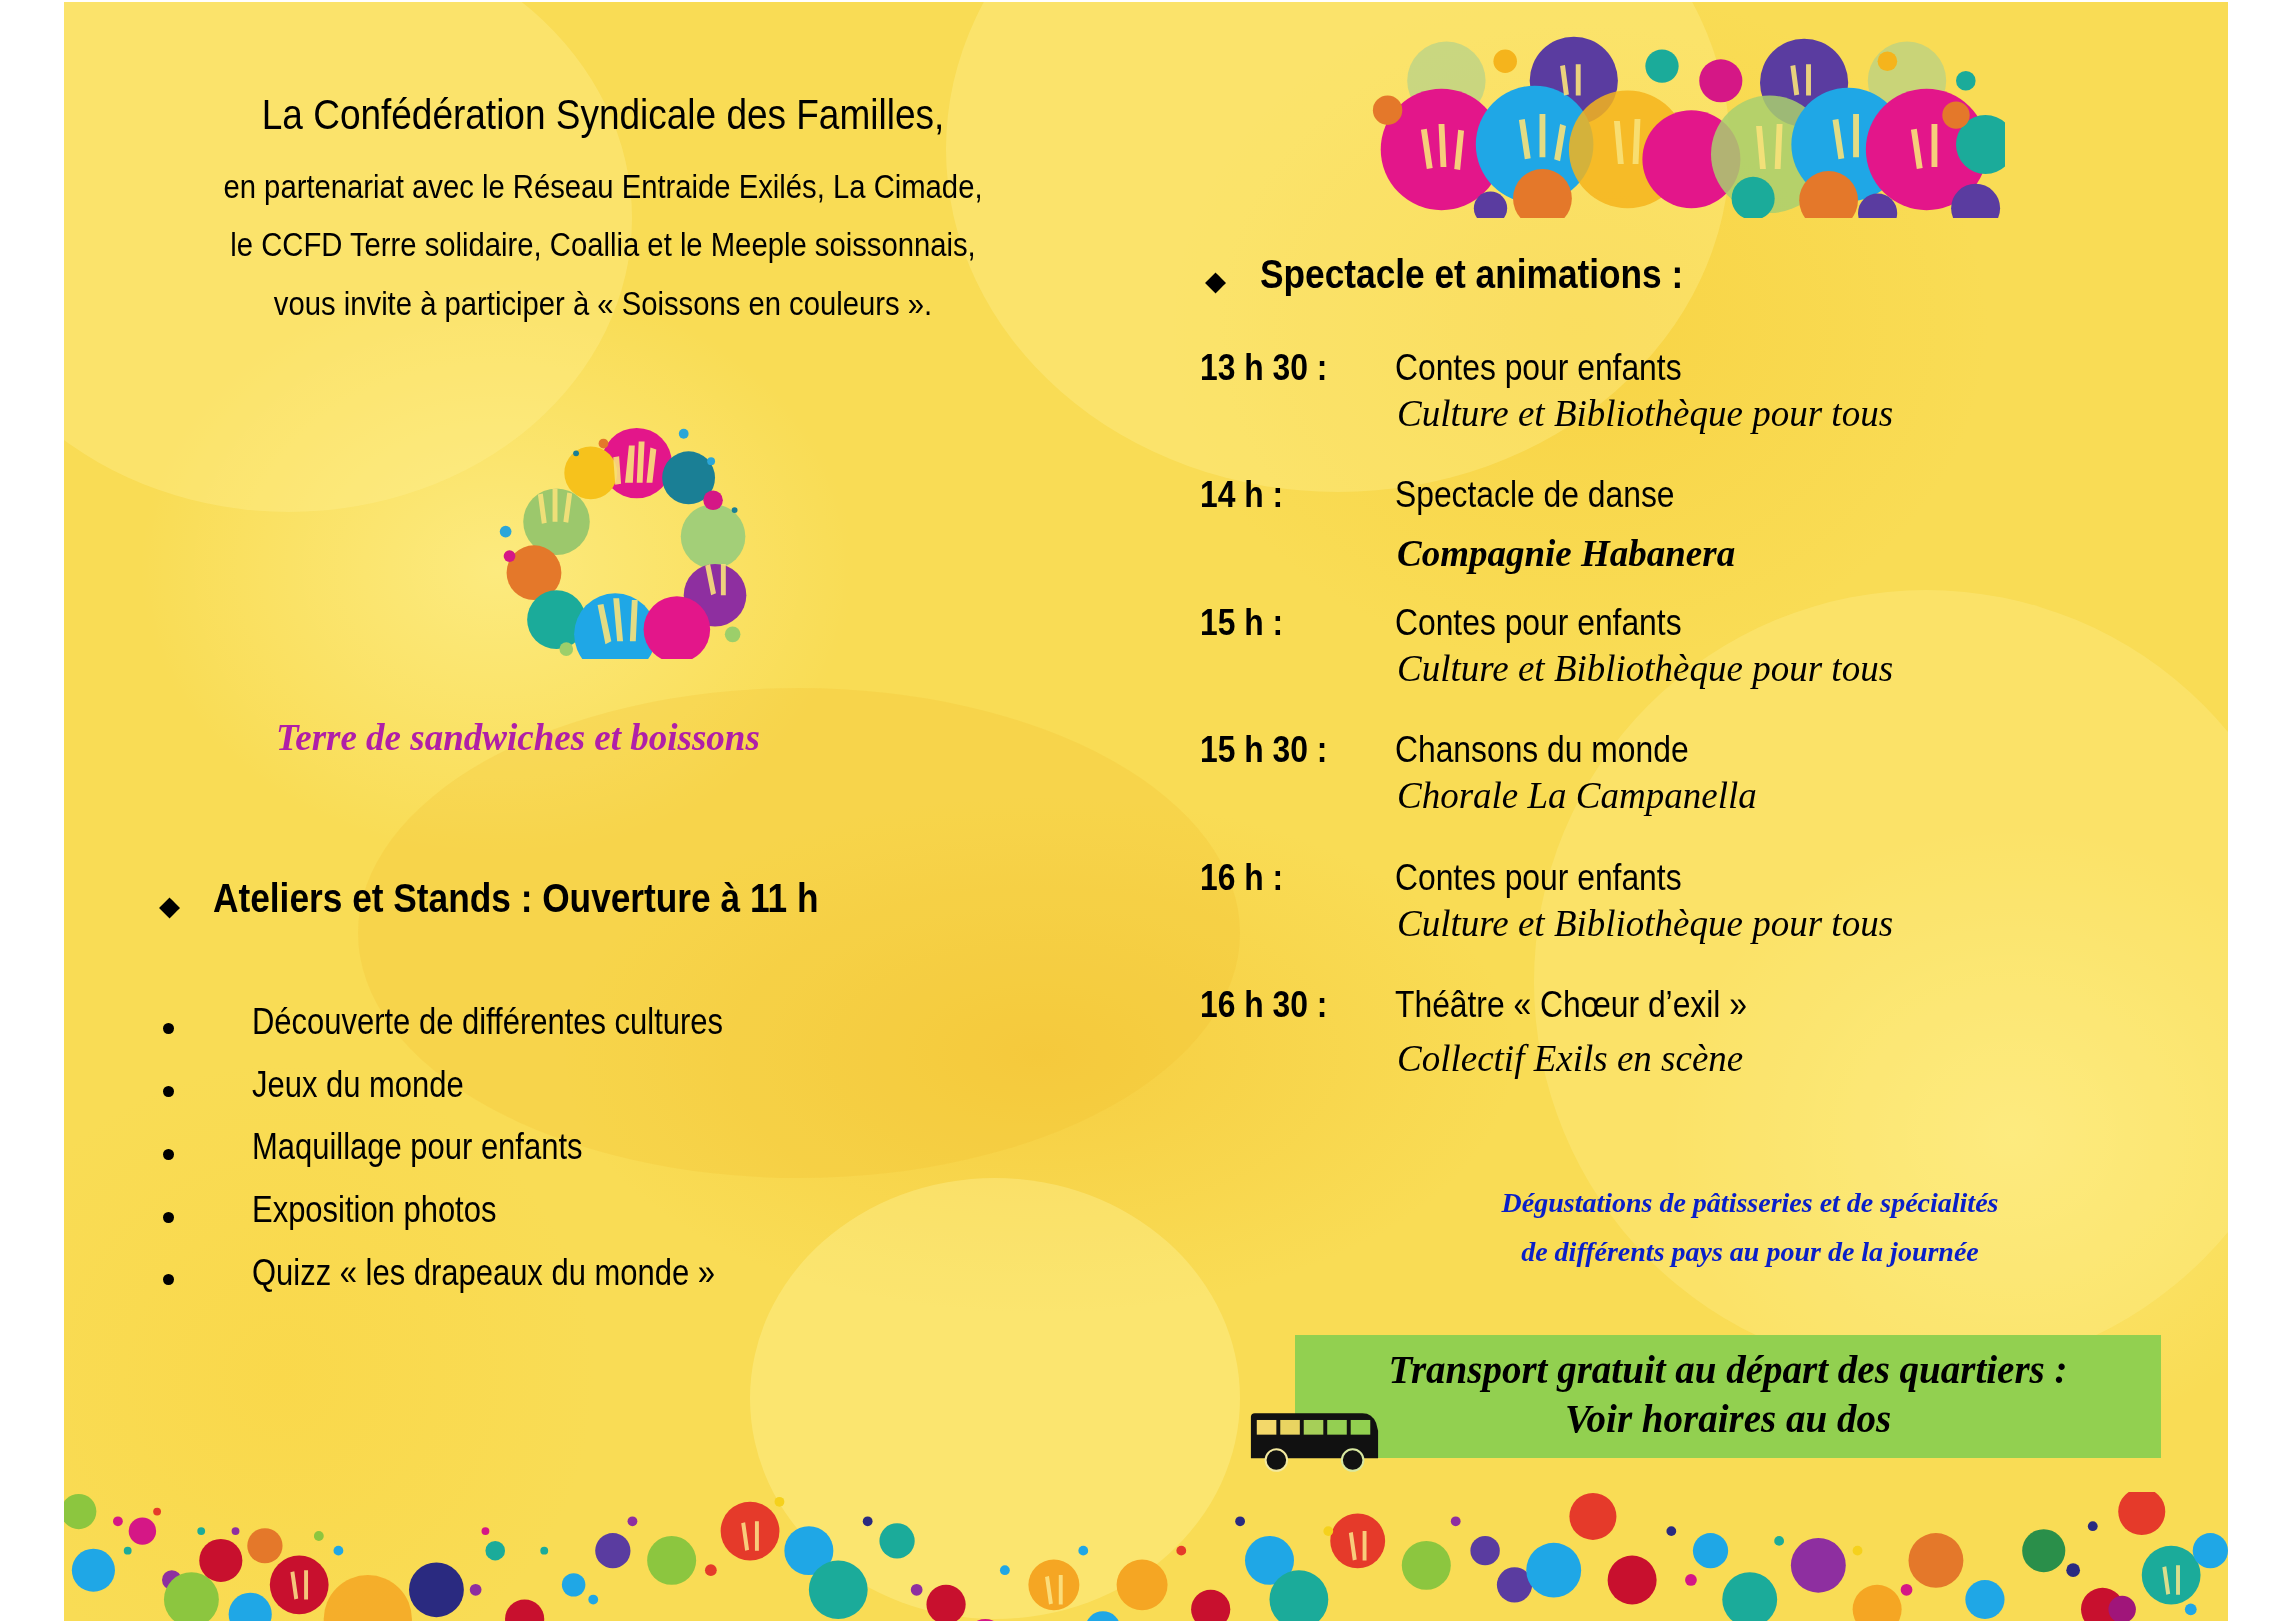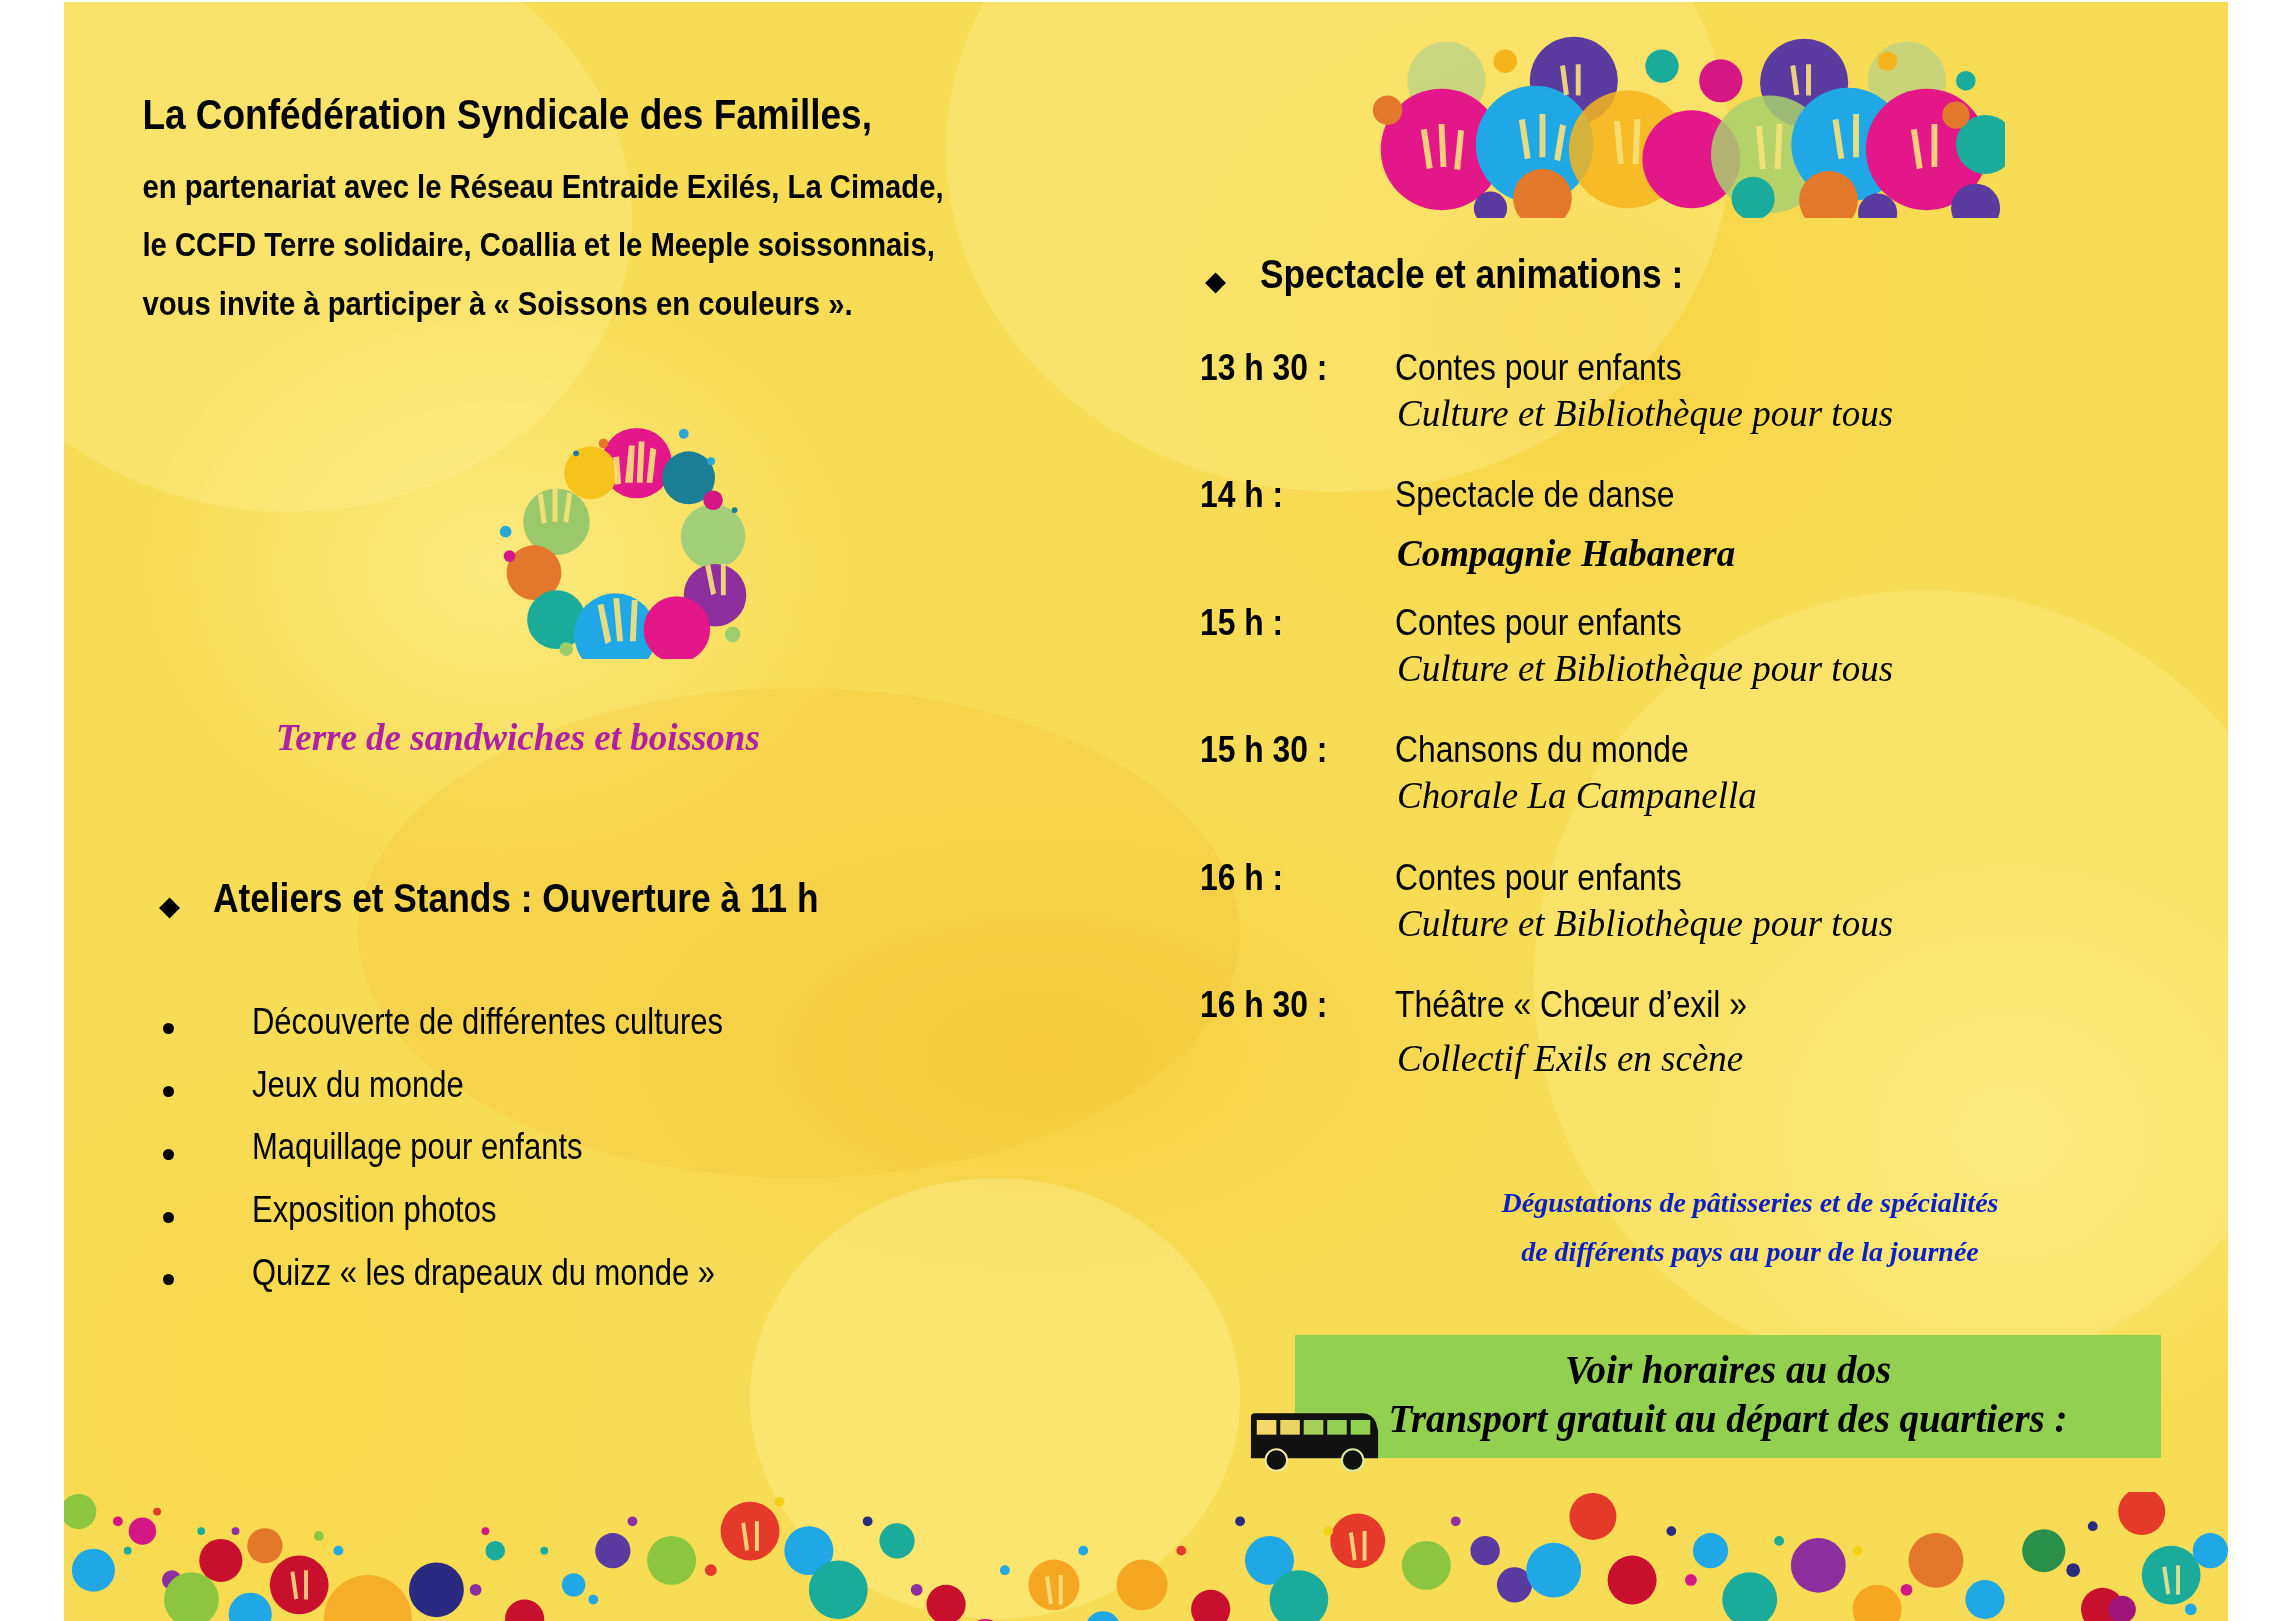--- a/index.html
+++ b/index.html
@@ -10,21 +10,21 @@
       radial-gradient(ellipse 510px 412px at 20% 35%, rgba(255,246,160,0.55), rgba(255,246,160,0) 70%),
       radial-gradient(ellipse 588px 490px at 70% 20%, rgba(246,196,40,0.35), rgba(246,196,40,0) 70%),
       radial-gradient(ellipse 686px 372px at 45% 65%, rgba(240,180,30,0.35), rgba(240,180,30,0) 70%),
       radial-gradient(ellipse 490px 441px at 90% 70%, rgba(255,240,140,0.6), rgba(255,240,140,0) 70%),
       radial-gradient(ellipse 451px 451px at 10% 85%, rgba(250,210,60,0.4), rgba(250,210,60,0) 70%),
       #f9dc55;
   }
   .blob { position:absolute; border-radius:50%; }
   .abs { position:absolute; white-space:nowrap; }
 
-  .intro { left:0; width:1078px; text-align:left; color:#000; font-family:"Liberation Sans", sans-serif; font-weight:bold;padding-left:42px; }
+  .intro { left:0; width:1078px; text-align:center; color:#000; font-family:"Liberation Sans", sans-serif; font-weight:normal; }
   .intro .title { font-size:43px; top:88px; position:absolute; left:0; right:0; transform:scaleX(0.86); }
   .intro .line { font-size:34px; position:absolute; left:0; right:0; transform:scaleX(0.86); }
 
   .section-heading { font-weight:bold; font-size:41px; color:#000; transform-origin:left; transform:scaleX(0.86); }
   .diamond { font-size:27.4px; color:#000; }
   .list-item { font-size:36px; color:#000; transform-origin:left; transform:scaleX(0.86); }
   .dot-bullet { width:10.8px; height:10.8px; border-radius:50%; background:#000; }
 
   .vente { font-family:"Liberation Serif", serif; font-style:italic; font-weight:bold; font-size:37px; color:#b01fa8; }
 
@@ -184,22 +184,22 @@
     </div>
   </div>
 
   <div class="abs degust" style="left:1245px;top:1176px;">
     <div>Dégustations de pâtisseries et de spécialités</div>
     <div>de différents pays au pour de la journée</div>
   </div>
 
   <div class="transport-box">
     <div class="transport-text">
+      <div>Transport gratuit au départ des quartiers :</div>
       <div>Voir horaires au dos</div>
-      <div>Transport gratuit au départ des quartiers :</div>
     </div>
   </div>
 
   <svg class="abs" style="left:1183px;top:1409px;" width="135" height="61" viewBox="0 0 138 62">
     <path d="M4 6 Q4 2 8 2 L118 2 Q128 2 132 12 L134 20 L134 48 L4 48 Z" fill="#111"></path>
     <rect x="10" y="9" width="20" height="15" fill="#f3d86a"></rect>
     <rect x="34" y="9" width="20" height="15" fill="#e9d461"></rect>
     <rect x="58" y="9" width="20" height="15" fill="#a6cf58"></rect>
     <rect x="82" y="9" width="20" height="15" fill="#94cf52"></rect>
     <rect x="106" y="9" width="20" height="15" fill="#92d050"></rect>

